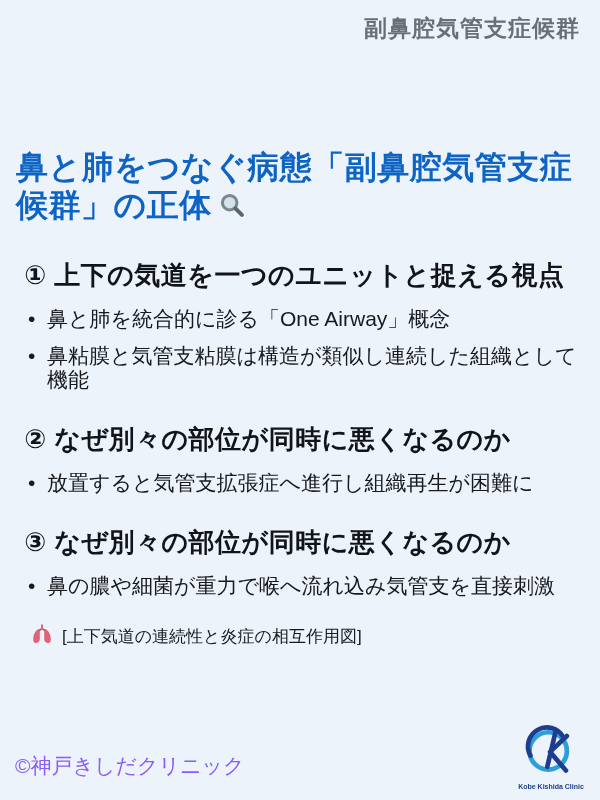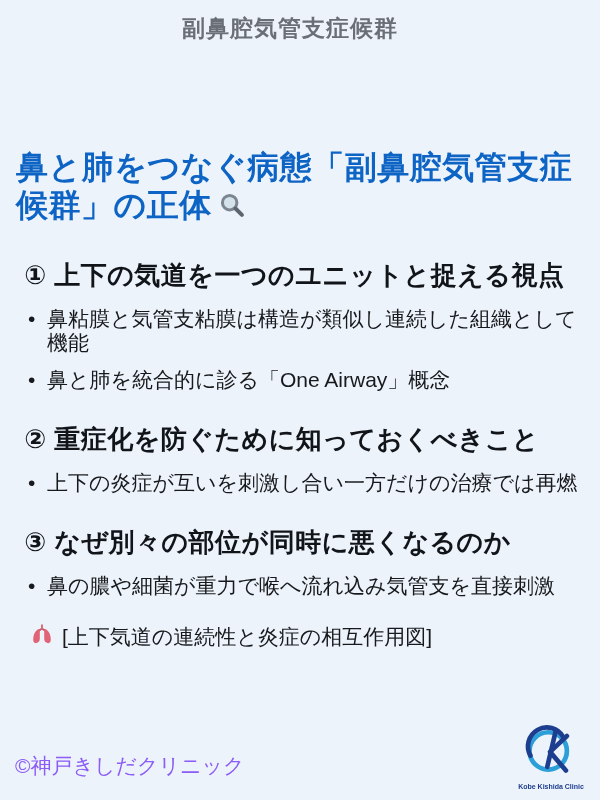--- a/index.html
+++ b/index.html
@@ -6,21 +6,21 @@
   .page{
     position:relative;
     width:600px;height:800px;
     background:#edf3fb;
     font-family:"Liberation Sans","DejaVu Sans",sans-serif;
     overflow:hidden;
     box-sizing:border-box;
   }
   .top-header{
     padding:13px 20px 0 0;
-    text-align:center;
+    text-align:right;
     font-size:23px;
     font-weight:bold;
     color:#6a6f76;
     letter-spacing:1px;
   }
   .main-title{
     margin:104px 18px 0 16px;
     font-size:32px;
     font-weight:bold;
     color:#0d64c4;
@@ -54,21 +54,21 @@
   }
   ul.bullets li::before{
     content:"\2022";
     position:absolute;
     left:0;top:0;
     font-size:21px;
     color:#17191c;
   }
   .figure-line{
     margin:24px 20px 0 30px;
-    font-size:21px;
+    font-size:17px;
     color:#17191c;
     display:flex;
     align-items:center;
     gap:8px;
     text-align:right;
   }
   .copyright{
     position:absolute;
     left:15px;bottom:20px;
     font-size:21px;
@@ -95,27 +95,27 @@
 
   <div class="top-header">副鼻腔気管支症候群</div>
 
   <h1 class="main-title"><span>鼻と肺をつなぐ病態「副鼻腔気管支症候群」の正体</span><span class="icon-inline"><svg width="28" height="28" viewBox="0 0 24 24">
           <circle cx="10" cy="10" r="6.2" fill="#d4e2ec" stroke="#7b8691" stroke-width="2.6"></circle>
           <line x1="15" y1="15" x2="20.5" y2="20.5" stroke="#5d6670" stroke-width="3.4" stroke-linecap="round"></line>
         </svg></span></h1>
 
   <h2 class="section-heading">① 上下の気道を一つのユニットと捉える視点</h2>
   <ul class="bullets">
+    <li>鼻と肺を統合的に診る「One Airway」概念</li>
     <li>鼻粘膜と気管支粘膜は構造が類似し連続した組織として機能</li>
-    <li>鼻と肺を統合的に診る「One Airway」概念</li>
   </ul>
 
-  <h2 class="section-heading">② 重症化を防ぐために知っておくべきこと</h2>
+  <h2 class="section-heading">② なぜ別々の部位が同時に悪くなるのか</h2>
   <ul class="bullets">
-    <li>上下の炎症が互いを刺激し合い一方だけの治療では再燃</li>
+    <li>放置すると気管支拡張症へ進行し組織再生が困難に</li>
   </ul>
 
   <h2 class="section-heading">③ なぜ別々の部位が同時に悪くなるのか</h2>
   <ul class="bullets">
     <li>鼻の膿や細菌が重力で喉へ流れ込み気管支を直接刺激</li>
   </ul>
 
   <div class="figure-line">
     <span><svg width="24" height="24" viewBox="0 0 24 24">
           <path d="M11.2 2.5 h1.6 v5.5 h-1.6 z" fill="#c9515f"></path>

